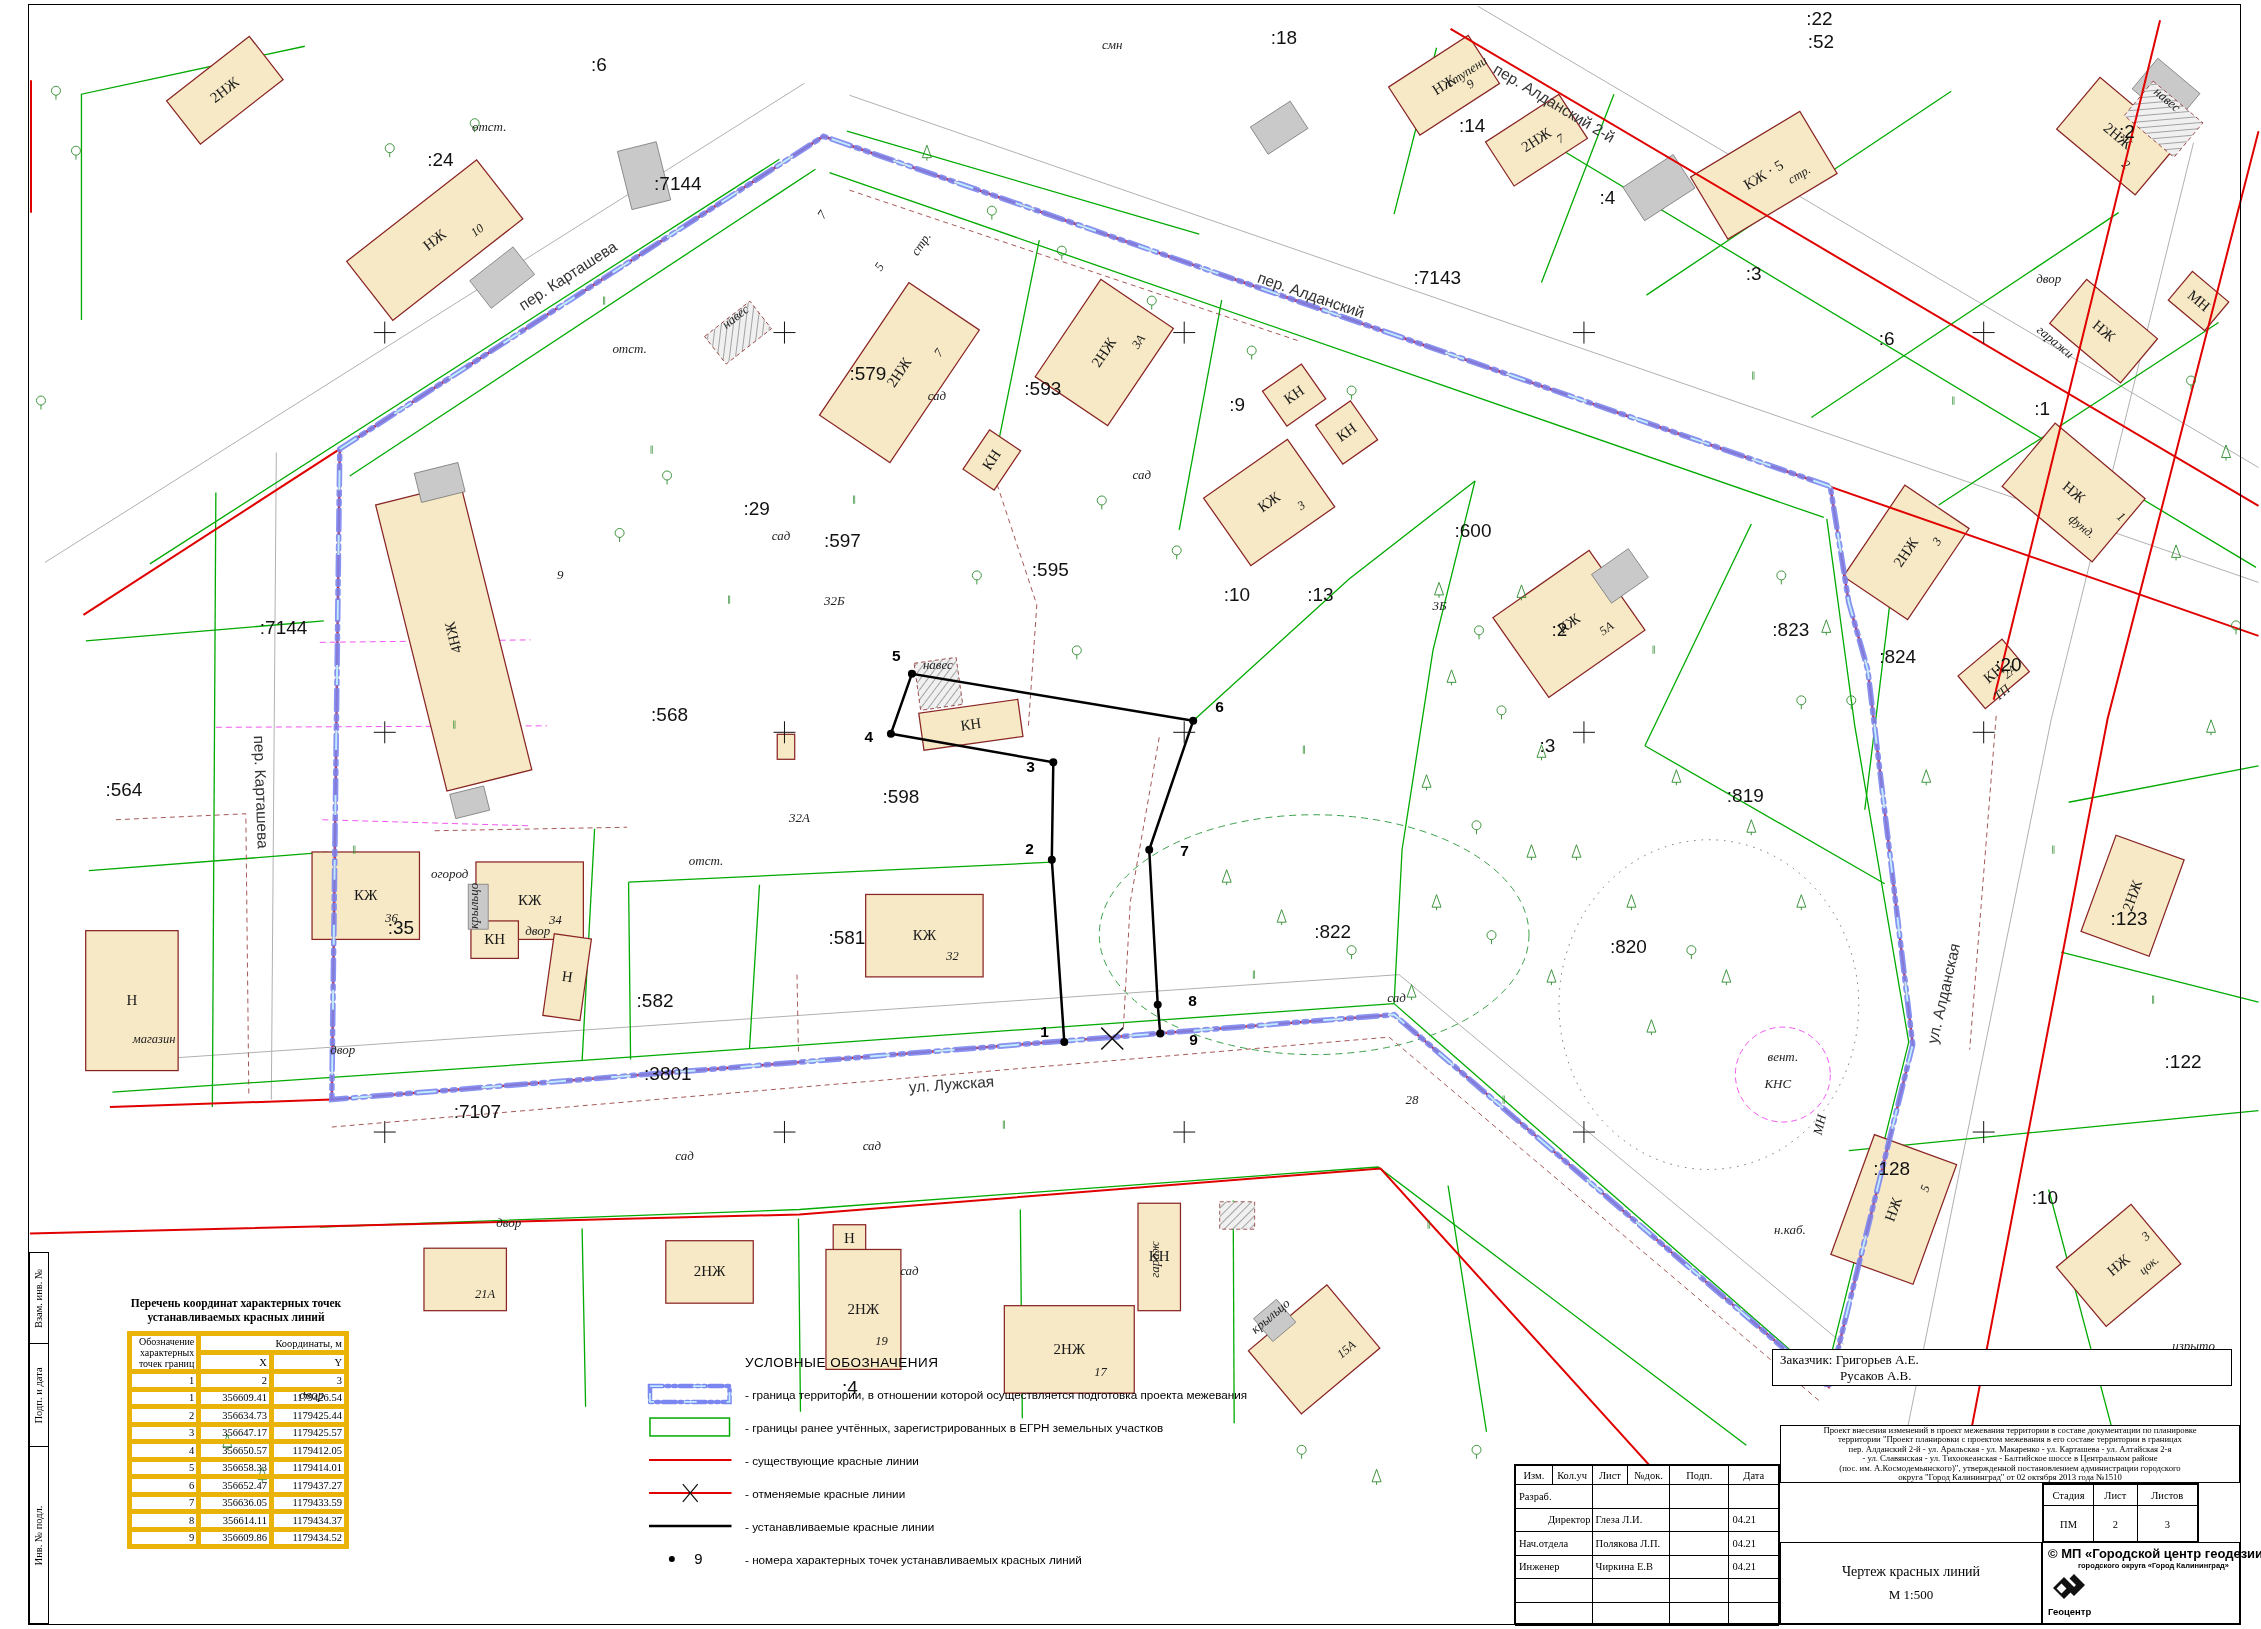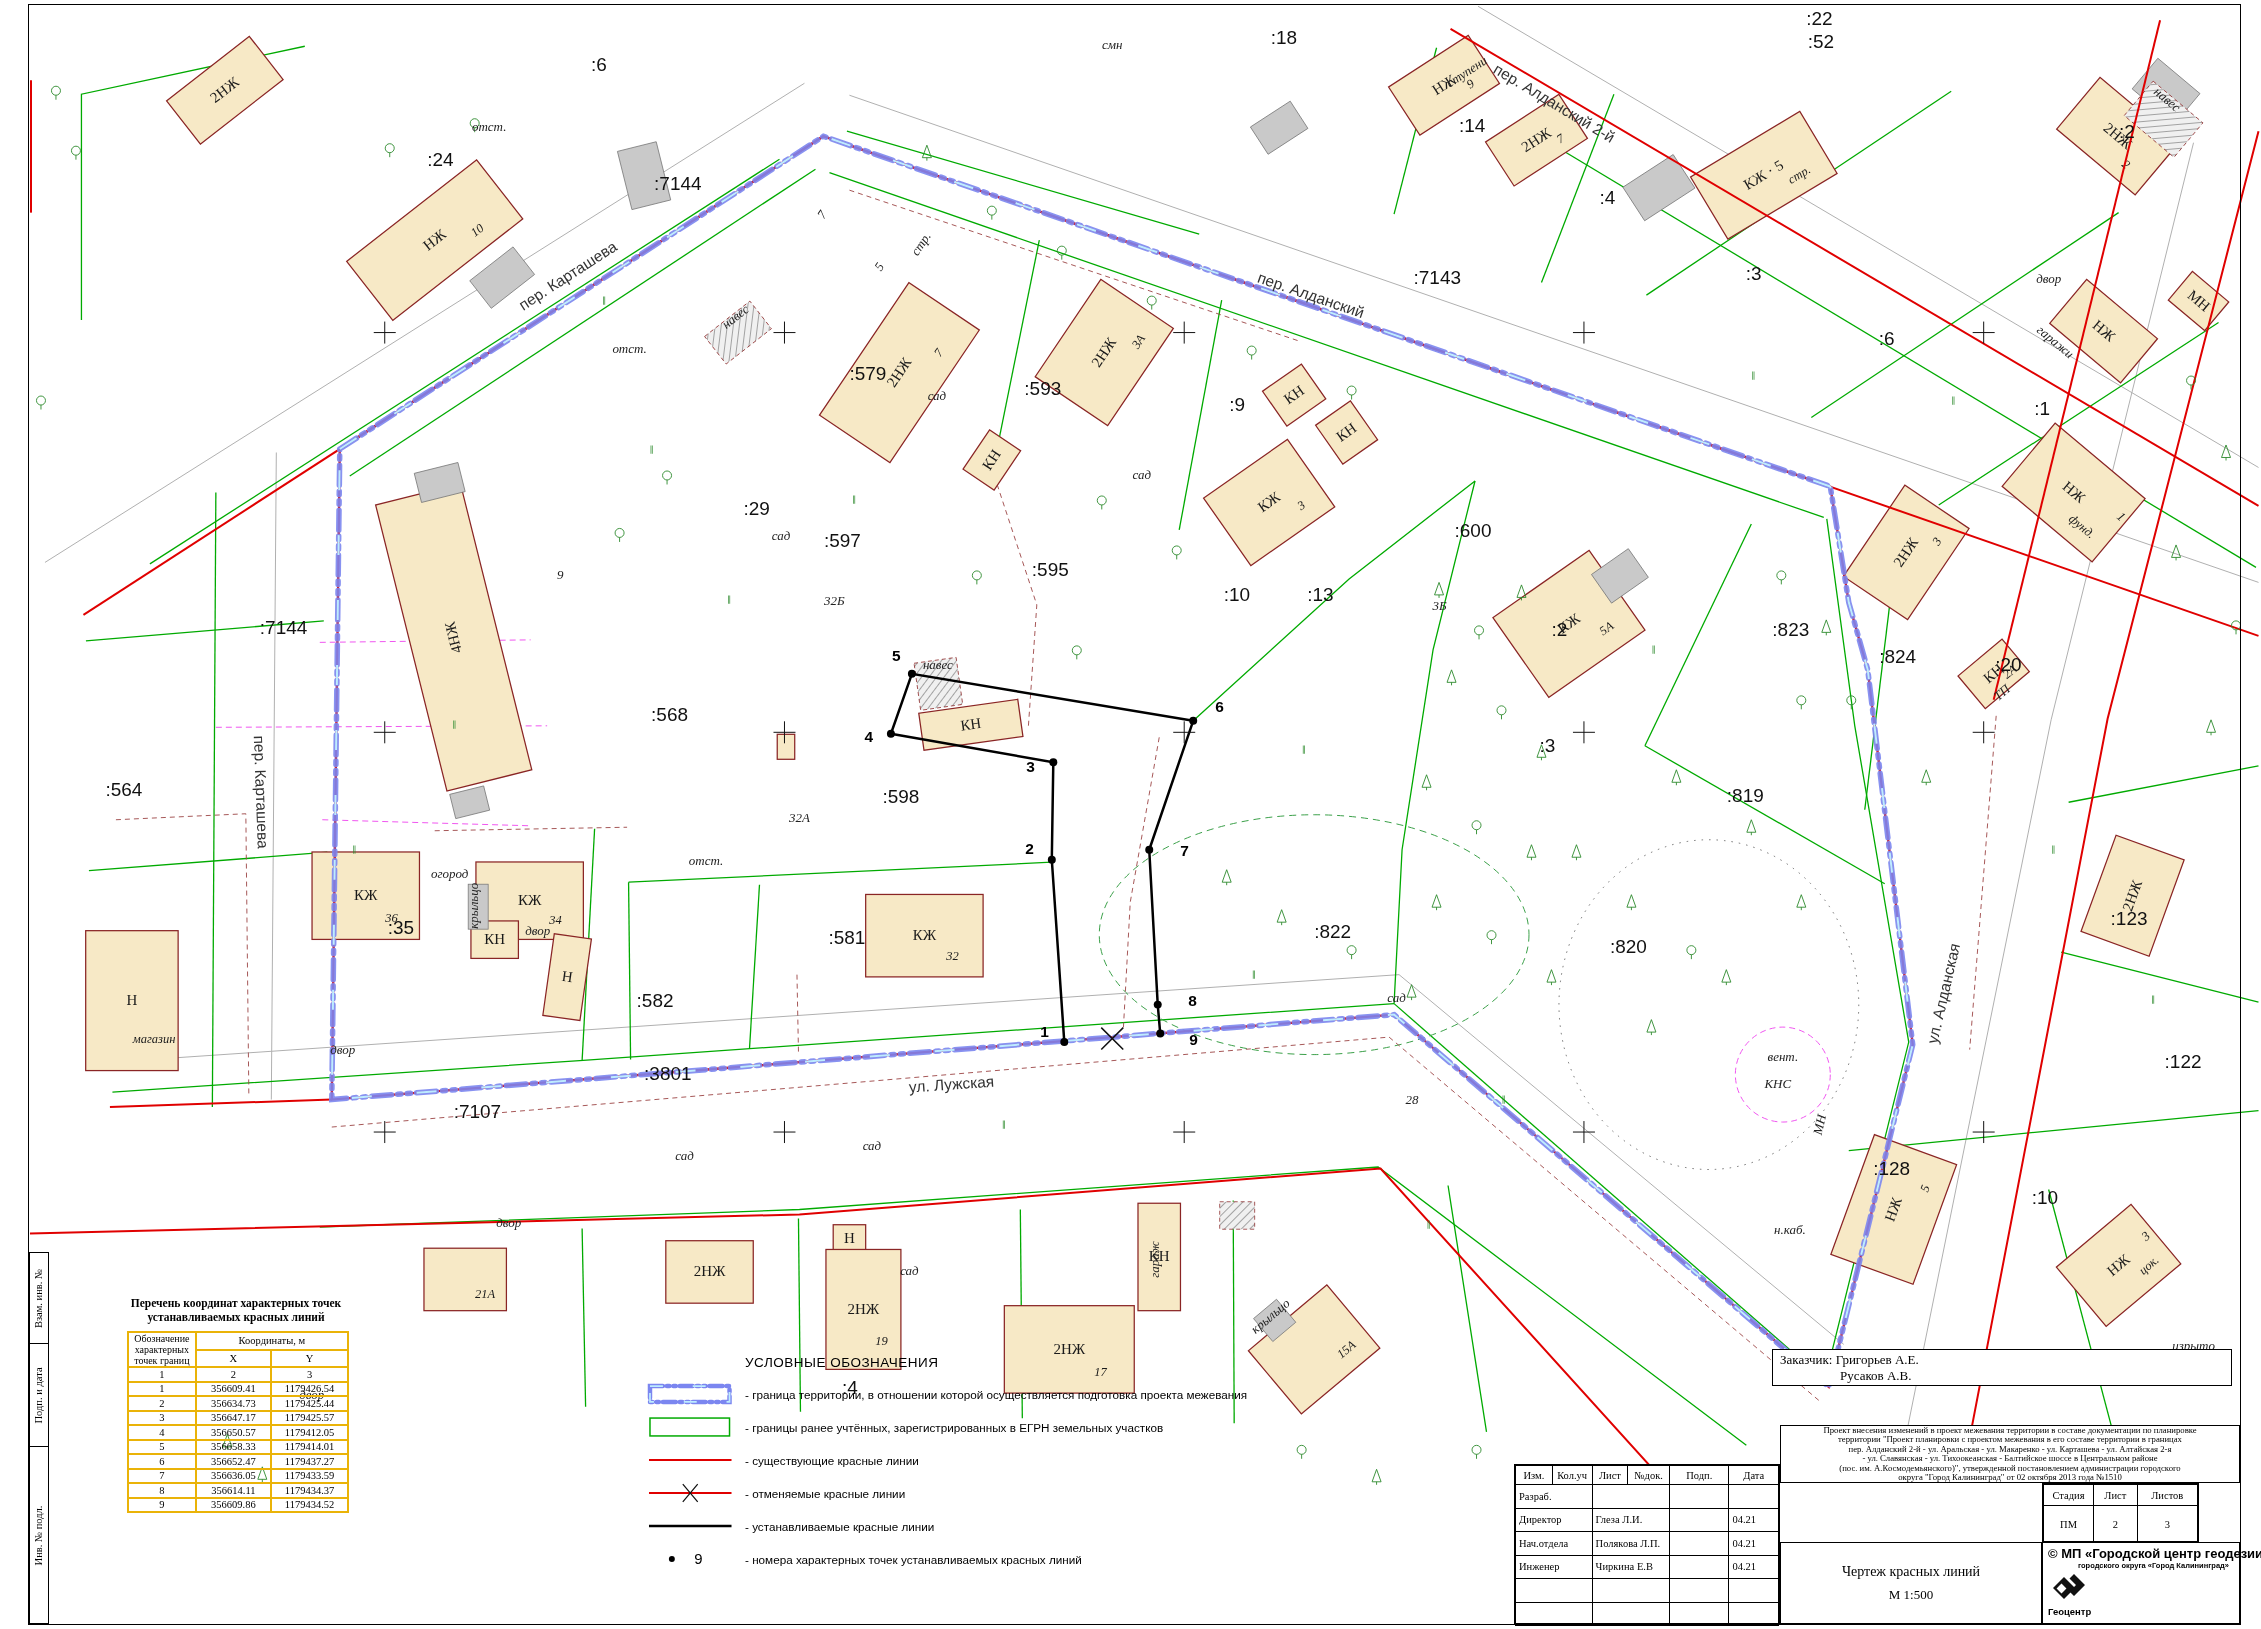--- a/index.html
+++ b/index.html
@@ -9,21 +9,21 @@
   .frame{position:absolute;left:27.5px;top:4px;width:2213px;height:1621px;border:1.5px solid #000;
          z-index:6;pointer-events:none;box-sizing:border-box;}
   
   .side-cell{position:absolute;left:28.5px;width:20px;border:1px solid #000;z-index:5;background:#fff;
              display:flex;align-items:center;justify-content:center;box-sizing:border-box;}
   .side-cell span{transform:rotate(-90deg);white-space:nowrap;font-size:10.5px;}
   
   #coordbox{position:absolute;left:127px;top:1297px;z-index:5;width:222px;}
   #coordbox .cap{text-align:center;font-weight:bold;font-size:11.5px;line-height:13.5px;width:218px;}
   #coordtab{border-collapse:collapse;margin-top:7px;}
-  #coordtab th,#coordtab td{border:2px solid #eab308;font-weight:normal;text-align:center;
+  #coordtab th,#coordtab td{border:5px solid #eab308;font-weight:normal;text-align:right;
        font-size:10.5px;padding:0 2px;height:12.5px;}
   
   #legend{position:absolute;left:647px;top:1355px;z-index:5;font-family:"Liberation Sans",sans-serif;}
   #legend .ltitle{font-size:13.5px;margin-left:98px;margin-bottom:13px;letter-spacing:0.5px;}
   .litem{display:flex;align-items:center;margin-bottom:11px;height:22px;}
   .lsym{width:87px;flex:0 0 87px;display:flex;align-items:center;justify-content:center;}
   .ltxt{font-size:11.7px;margin-left:11px;white-space:nowrap;}
   
   #stamp{position:absolute;left:1514px;top:1349px;width:726px;height:275px;z-index:5;font-size:11px;}
   .sc{position:absolute;box-sizing:border-box;border:1.2px solid #000;background:#fff;}
@@ -856,21 +856,21 @@
               <td>Подп.</td>
               <td>Дата</td>
             </tr>
             <tr style="height: 23.5px;">
               <td colspan="2" style="text-align: left; padding-left: 3px;">Разраб.</td>
               <td colspan="2" style="text-align: left; padding-left: 3px;"></td>
               <td colspan="1" style="text-align: left; padding-left: 3px;"></td>
               <td colspan="1" style="text-align: left; padding-left: 3px;"></td>
             </tr>
             <tr style="height: 23.5px;">
-              <td colspan="2" style="text-align: left; padding-left: 3px;">Директор</td>
+              <td colspan="2" style="text-align: right; padding-left: 3px;">Директор</td>
               <td colspan="2" style="text-align: left; padding-left: 3px;">Глеза Л.И.</td>
               <td colspan="1" style="text-align: left; padding-left: 3px;"></td>
               <td colspan="1" style="text-align: left; padding-left: 3px;">04.21</td>
             </tr>
             <tr style="height: 23.5px;">
               <td colspan="2" style="text-align: left; padding-left: 3px;">Нач.отдела</td>
               <td colspan="2" style="text-align: left; padding-left: 3px;">Полякова Л.П.</td>
               <td colspan="1" style="text-align: left; padding-left: 3px;"></td>
               <td colspan="1" style="text-align: left; padding-left: 3px;">04.21</td>
             </tr>

